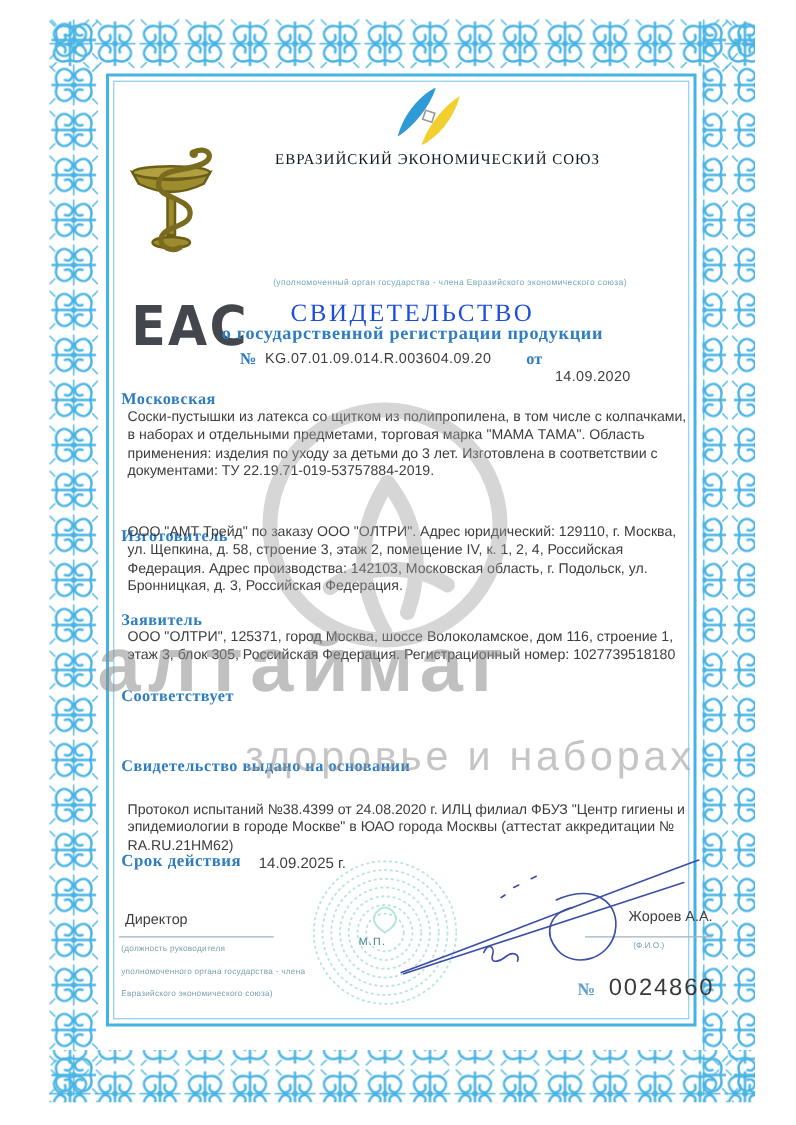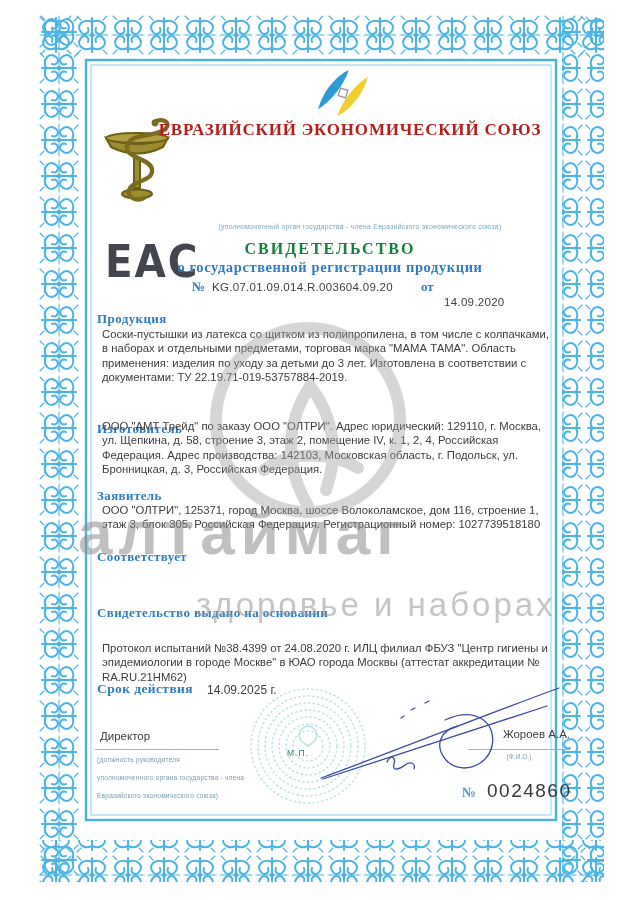--- a/index.html
+++ b/index.html
@@ -4,24 +4,24 @@
 <style>
   html,body{margin:0;padding:0;background:#ffffff;}
   .page{position:relative;width:637px;height:900px;background:#ffffff;overflow:hidden;
         font-family:"Liberation Sans",sans-serif;}
   .abs{position:absolute;}
   .heading{font-family:"Liberation Serif",serif;font-weight:bold;color:#2e7dc0;
            font-size:13px;letter-spacing:.4px;}
   .body-text{font-size:11.3px;line-height:14.3px;color:#3d3d3d;}
   .dept-line{font-size:11px;line-height:13.6px;color:#3f3f3f;letter-spacing:.2px;}
   .tiny-note{font-size:6.8px;color:#76a7bc;letter-spacing:.3px;}
-  .union-title{font-family:"Liberation Serif",serif;font-weight:bold;color:#b91c1c;
-               font-size:17px;letter-spacing:.8px;}
-  .doc-title1{font-family:"Liberation Serif",serif;font-weight:bold;color:#15803d;
-              font-size:16px;letter-spacing:2px;}
+  .union-title{font-family:"Liberation Serif",serif;font-weight:normal;color:#0f172a;
+               font-size:12px;letter-spacing:.8px;}
+  .doc-title1{font-family:"Liberation Serif",serif;font-weight:normal;color:#1d4ed8;
+              font-size:20px;letter-spacing:2px;}
   .doc-title2{font-family:"Liberation Serif",serif;font-weight:bold;color:#2e7dc0;
               font-size:14.5px;letter-spacing:.6px;}
   .numero{font-family:"Liberation Serif",serif;font-weight:bold;color:#2e7dc0;font-size:13px;}
   .reg-num{font-size:11.5px;color:#3f3f3f;letter-spacing:.3px;}
   .eac{font-family:"DejaVu Sans",sans-serif;font-weight:bold;font-size:44px;color:#43474d;
        letter-spacing:2px;transform:scale(.92,1);transform-origin:left top;line-height:1;}
   .wm-layer{z-index:4;pointer-events:none;}
   .wm-brand{font-weight:bold;font-size:62px;letter-spacing:6px;color:rgba(140,140,140,.55);line-height:1;}
   .wm-tag{font-size:33px;letter-spacing:3px;color:rgba(150,150,150,.55);line-height:1;}
   .content{z-index:2;}
@@ -110,21 +110,21 @@
   <div class="abs content eac" style="left:105px;top:240px;">ЕАС</div>
 
   <div class="abs content doc-title1" style="left:130px;top:240px;width:400px;text-align:center;">СВИДЕТЕЛЬСТВО</div>
   <div class="abs content doc-title2" style="left:130px;top:259px;width:400px;text-align:center;">о государственной регистрации продукции</div>
 
   <div class="abs content numero" style="left:192px;top:279px;">№</div>
   <div class="abs content reg-num" style="left:212px;top:281px;">KG.07.01.09.014.R.003604.09.20</div>
   <div class="abs content numero" style="left:421px;top:279px;">от</div>
   <div class="abs content reg-num" style="left:444px;top:296px;">14.09.2020</div>
 
-  <div class="abs content heading" style="left:97px;top:311px;">Продукция</div>
+  <div class="abs content heading" style="left:97px;top:311px;">Московская</div>
   <div class="abs content body-text" style="left:102px;top:327px;width:456px;">Соски-пустышки из латекса со щитком из полипропилена, в том числе с колпачками, в наборах и отдельными предметами, торговая марка "МАМА ТАМА". Область применения: изделия по уходу за детьми до 3 лет. Изготовлена в соответствии с документами: ТУ 22.19.71-019-53757884-2019.</div>
 
   <div class="abs content heading" style="left:97px;top:403px;margin-top:18px;">Изготовитель</div>
   <div class="abs content body-text" style="left:102px;top:419px;width:456px;">ООО "АМТ Трейд" по заказу ООО "ОЛТРИ". Адрес юридический: 129110, г. Москва, ул. Щепкина, д. 58, строение 3, этаж 2, помещение IV, к. 1, 2, 4, Российская Федерация. Адрес производства: 142103, Московская область, г. Подольск, ул. Бронницкая, д. 3, Российская Федерация.</div>
 
   <div class="abs content heading" style="left:97px;top:488px;">Заявитель</div>
   <div class="abs content body-text" style="left:102px;top:503px;width:456px;">ООО "ОЛТРИ", 125371, город Москва, шоссе Волоколамское, дом 116, строение 1, этаж 3, блок 305, Российская Федерация. Регистрационный номер: 1027739518180</div>
 
   <div class="abs content heading" style="left:97px;top:549px;">Соответствует</div>
 

